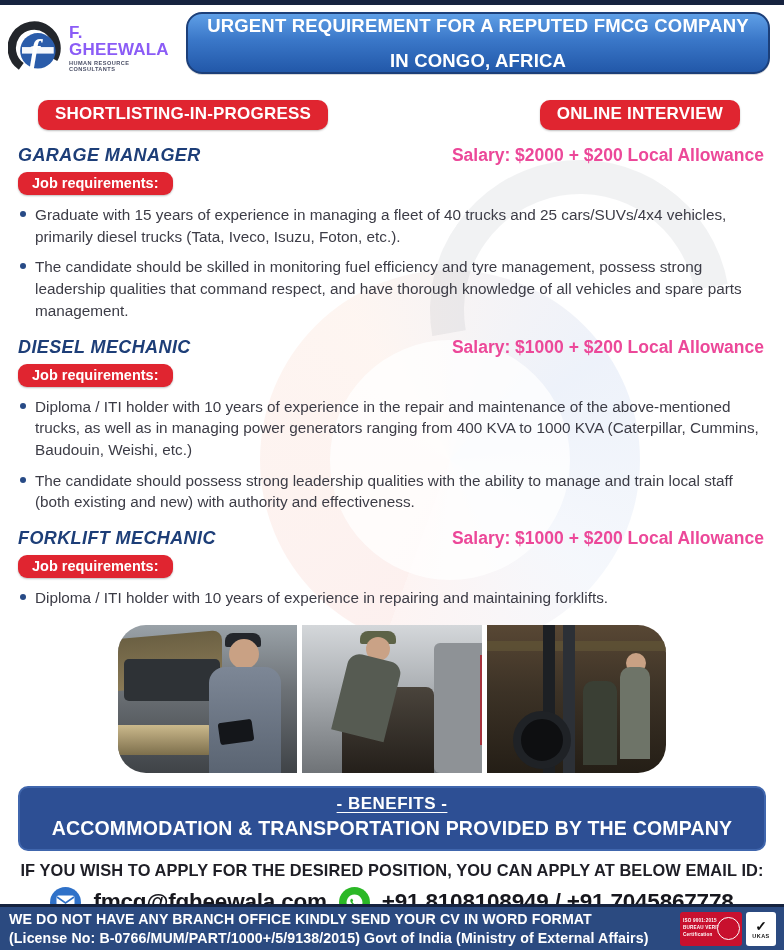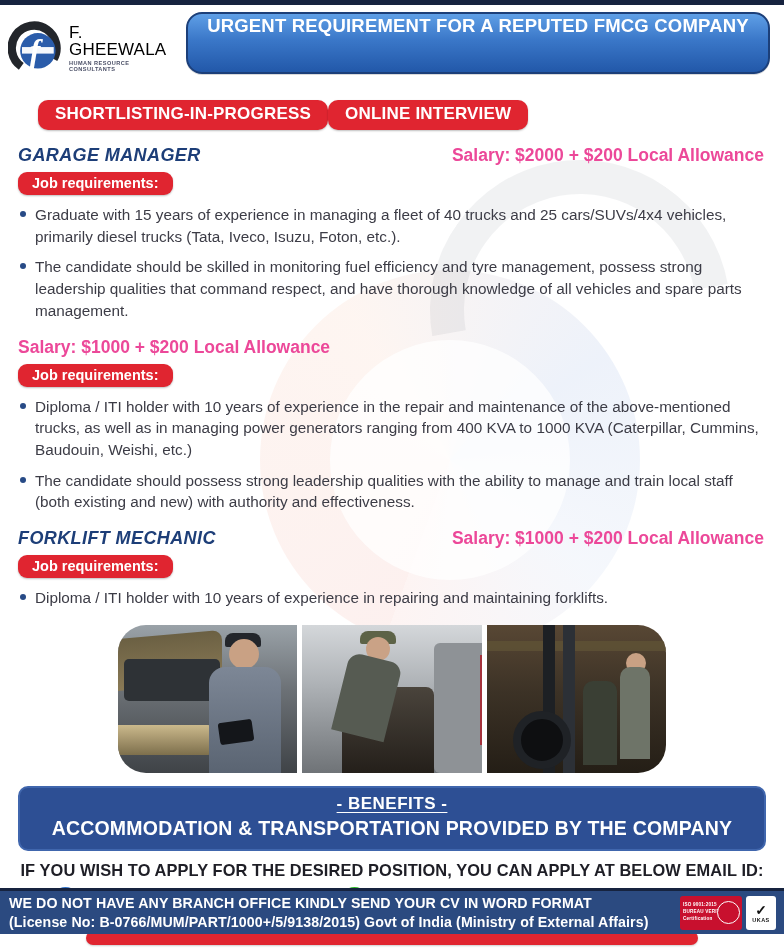--- a/index.html
+++ b/index.html
@@ -28,34 +28,34 @@
   .wm-color-inner {
     left:330px; top:340px; width:240px; height:240px; background:#fff; opacity:0.75;
   }
 
   
   .topbar { height:5px; background:#16233f; }
   .header { display:flex; align-items:flex-start; padding:7px 14px 0 8px; position:relative; z-index:2; }
   .logo-wrap { width:168px; display:flex; align-items:center; gap:5px; padding-top:8px; }
   .logo-mark { width:56px; height:56px; flex:0 0 auto; }
   .brand-text { line-height:1; }
-  .brand-name { color:#000000; font-weight:normal; font-size:17px; letter-spacing:0.2px; }
+  .brand-name { color:#8b5cf6; font-weight:bold; font-size:17px; letter-spacing:0.2px; }
   .brand-tag { color:#4a4f66; font-size:5.6px; font-weight:bold; letter-spacing:0.45px; margin-top:3px; }
   .banner {
     flex:1; margin-left:10px; height:62px; border-radius:16px;
     background:linear-gradient(180deg,#5f9fe6 0%, #3a77c8 45%, #2258a9 100%);
     border:2px solid #1c3f79;
     display:flex; flex-direction:column; justify-content:space-between; align-items:center;
     color:#fff; font-weight:bold; font-size:18.5px; letter-spacing:0.2px;
     text-align:center; line-height:1.25;
     box-shadow:0 1px 0 rgba(0,0,0,0.15);
   }
 
   
-  .badges { display:flex; padding:0 44px 0 38px; margin-top:24px; position:relative; z-index:2;}
+  .badges { display:flex; justify-content:space-between; padding:0 44px 0 38px; margin-top:24px; position:relative; z-index:2;}
   .pill-red {
     background:#e02530; color:#fff; font-weight:bold; font-size:17px;
     padding:4px 17px 6px; border-radius:10px; letter-spacing:0.2px;
     box-shadow:0 1px 2px rgba(0,0,0,0.25);
   }
 
   
   .jobs { padding:0 20px 0 18px; position:relative; z-index:2; }
   .job { margin-top:15px; }
   .job-head { display:flex; justify-content:space-between; align-items:baseline; }
@@ -127,21 +127,21 @@
 
   
   .website-pill {
     margin:13px auto 0; width:612px; background:#e02530; border-radius:24px;
     display:flex; align-items:center; justify-content:center; gap:9px; padding:7px 6px;
     position:relative; z-index:2; box-shadow:0 1px 2px rgba(0,0,0,0.2);
   }
 
   
   .footer {
-    position:absolute; left:0; bottom:16px; width:784px; height:46px;
+    position:absolute; left:0; bottom:0; width:784px; height:46px;
     background:#2b4a80; border-top:3px solid #16233f;
     display:flex; justify-content:space-between; align-items:center;
     padding:4px 8px 4px 9px; color:#fff; z-index:3;
   }
   .footer-lines { font-size:14.2px; font-weight:bold; line-height:1.32; letter-spacing:0.1px; }
   .certs { display:flex; gap:4px; align-items:center; }
   .cert-bv {
     width:62px; height:34px; background:#c8102e; border-radius:3px;
     display:flex; flex-direction:column; justify-content:center; padding:2px 3px; position:relative;
   }
@@ -172,20 +172,21 @@
         <rect x="15" y="29" width="34" height="7" fill="#ffffff" opacity="0.95"></rect>
         <text x="29" y="44" text-anchor="middle" font-family="Liberation Serif, serif" font-style="italic" font-weight="bold" font-size="34" fill="#ffffff">f</text>
       </svg>
       <div class="brand-text">
         <div class="brand-name">F. GHEEWALA</div>
         <div class="brand-tag">HUMAN RESOURCE CONSULTANTS</div>
       </div>
     </div>
     <div class="banner">
       <span>URGENT REQUIREMENT FOR A REPUTED FMCG COMPANY</span>
+      <span>IN CONGO, AFRICA</span>
     </div>
   </div>
 
   <div class="badges">
     <span class="pill-red">SHORTLISTING-IN-PROGRESS</span>
     <span class="pill-red">ONLINE INTERVIEW</span>
   </div>
 
   <div class="jobs">
 
@@ -196,20 +197,21 @@
       </div>
       <span class="req-pill">Job requirements:</span>
       <ul class="req-list">
         <li>Graduate with 15 years of experience in managing a fleet of 40 trucks and 25 cars/SUVs/4x4 vehicles, primarily diesel trucks (Tata, Iveco, Isuzu, Foton, etc.).</li>
         <li>The candidate should be skilled in monitoring fuel efficiency and tyre management, possess strong leadership qualities that command respect, and have thorough knowledge of all vehicles and spare parts management.</li>
       </ul>
     </div>
 
     <div class="job">
       <div class="job-head">
+        <span class="job-title">DIESEL MECHANIC</span>
         <span class="job-salary">Salary: $1000 + $200 Local Allowance</span>
       </div>
       <span class="req-pill">Job requirements:</span>
       <ul class="req-list">
         <li>Diploma / ITI holder with 10 years of experience in the repair and maintenance of the above-mentioned trucks, as well as in managing power generators ranging from 400 KVA to 1000 KVA (Caterpillar, Cummins, Baudouin, Weishi, etc.)</li>
         <li>The candidate should possess strong leadership qualities with the ability to manage and train local staff (both existing and new) with authority and effectiveness.</li>
       </ul>
     </div>
 
     <div class="job">

